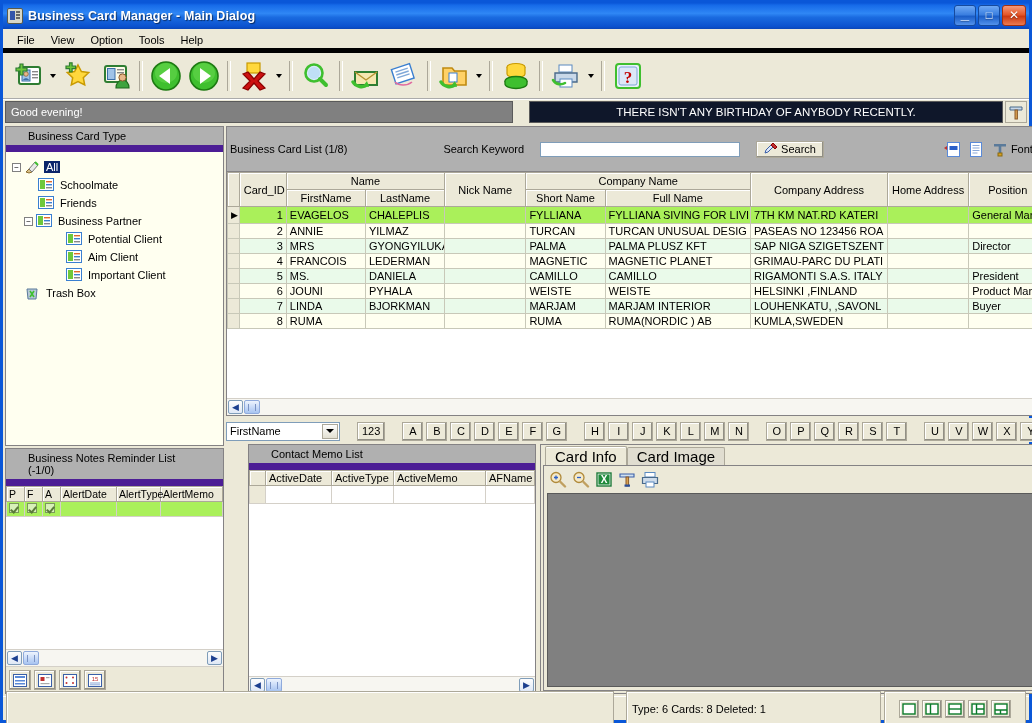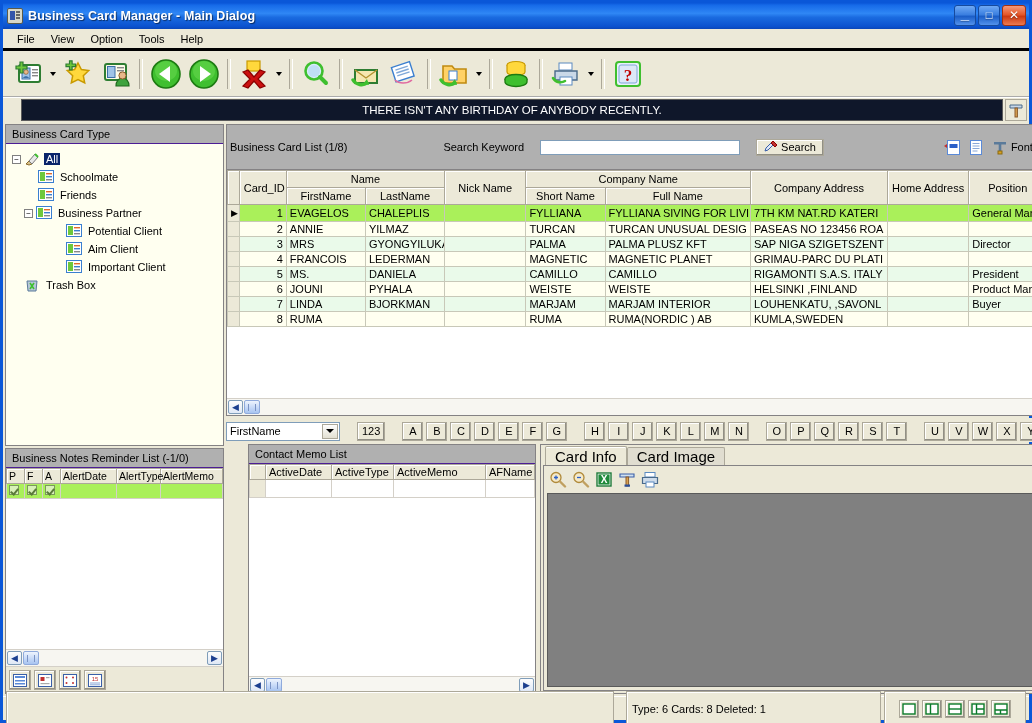--- a/index.html
+++ b/index.html
@@ -46,22 +46,22 @@
     background:linear-gradient(180deg,#f59a7a 0%,#e4582a 45%,#cc3a12 55%,#ec7a50 100%);
     border-color:#a33010;width:24px;
   }
   .tb-btn span{
     position:absolute;color:#fff;font-size:13px;font-weight:bold;line-height:19px;width:100%;text-align:center;
     text-shadow:0 1px 1px rgba(0,0,0,.4);
   }
   .tb-btn .min-g{left:0;top:-2px;font-size:15px;}
   
   .menubar{
-    height:19px;flex:0 0 19px;background:#ece9d8;display:flex;align-items:center;
-    padding-left:6px;border-bottom:3px solid #000000;
+    height:19px;flex:0 0 19px;background:#ece9d8;display:flex;align-items:flex-end;
+    padding-left:6px;border-bottom:5px solid #000000;
   }
   .menu-item{padding:2px 8px;font-size:11px;color:#000;cursor:default;}
   
   .toolbar{
     height:45px;flex:0 0 45px;background:#ece9d8;
     display:flex;align-items:center;padding-left:6px;
     border-bottom:2px groove #fff;
   }
   .tool{
     width:38px;height:38px;display:flex;align-items:center;justify-content:center;
@@ -96,22 +96,22 @@
   
   .body{flex:1;display:flex;padding:2px;box-sizing:border-box;gap:2px;min-height:0;}
   .left-col{width:219px;flex:0 0 219px;display:flex;flex-direction:column;gap:2px;min-height:0;}
   .right-col{flex:1;display:flex;flex-direction:column;gap:2px;min-height:0;}
 
   .panel{
     border:1px solid #848284;background:#fff;box-sizing:border-box;
     display:flex;flex-direction:column;min-height:0;
   }
   .panel-hdr{
-    background:#b0b0b0;color:#000;font-size:11px;padding:3px 6px;
-    border-bottom:1px solid #4c1d95;flex:0 0 auto;
+    background:#b0b0b0;color:#000;font-size:11px;padding:3px 22px;
+    border-bottom:7px solid #4c1d95;flex:0 0 auto;
     display:flex;align-items:center;
   }
 
   
   .tree-body{flex:1;background:#fffff0;overflow:hidden;position:relative;padding:6px 4px;}
   .tnode{display:flex;align-items:center;height:18px;position:relative;font-size:11px;white-space:nowrap;}
   .tbox{
     width:9px;height:9px;border:1px solid #808080;background:#fff;box-sizing:border-box;
     font-size:8px;line-height:7px;text-align:center;color:#000;margin-right:3px;flex:0 0 9px;cursor:default;
   }
@@ -460,20 +460,21 @@
     <div class="tool">
       <svg width="28" height="28" viewBox="0 0 28 28">
         <rect x="2" y="2" width="24" height="24" rx="3" fill="#e8f0fb" stroke="#3fbf2f" stroke-width="2"></rect>
         <rect x="5" y="5" width="18" height="18" rx="2" fill="#dce8f8" stroke="#7fa8d8"></rect>
         <text x="14" y="21" font-size="17" font-weight="bold" fill="#c00000" text-anchor="middle" font-family="Liberation Serif, serif">?</text>
       </svg>
     </div>
   </div>
 
   <div class="greet">
+    <div class="greet-left">Good evening!</div>
     <div class="greet-right">THERE ISN'T ANY BIRTHDAY OF ANYBODY RECENTLY.</div>
     <div class="greet-tool">
       <svg width="16" height="16" viewBox="0 0 16 16">
         <path d="M2 3h12v3H2z" fill="#c9d8e8" stroke="#4a6a8a"></path>
         <rect x="7" y="6" width="2.4" height="9" fill="#d8a050" stroke="#8a5a2a"></rect>
       </svg>
     </div>
   </div>
 
   <div class="body">

